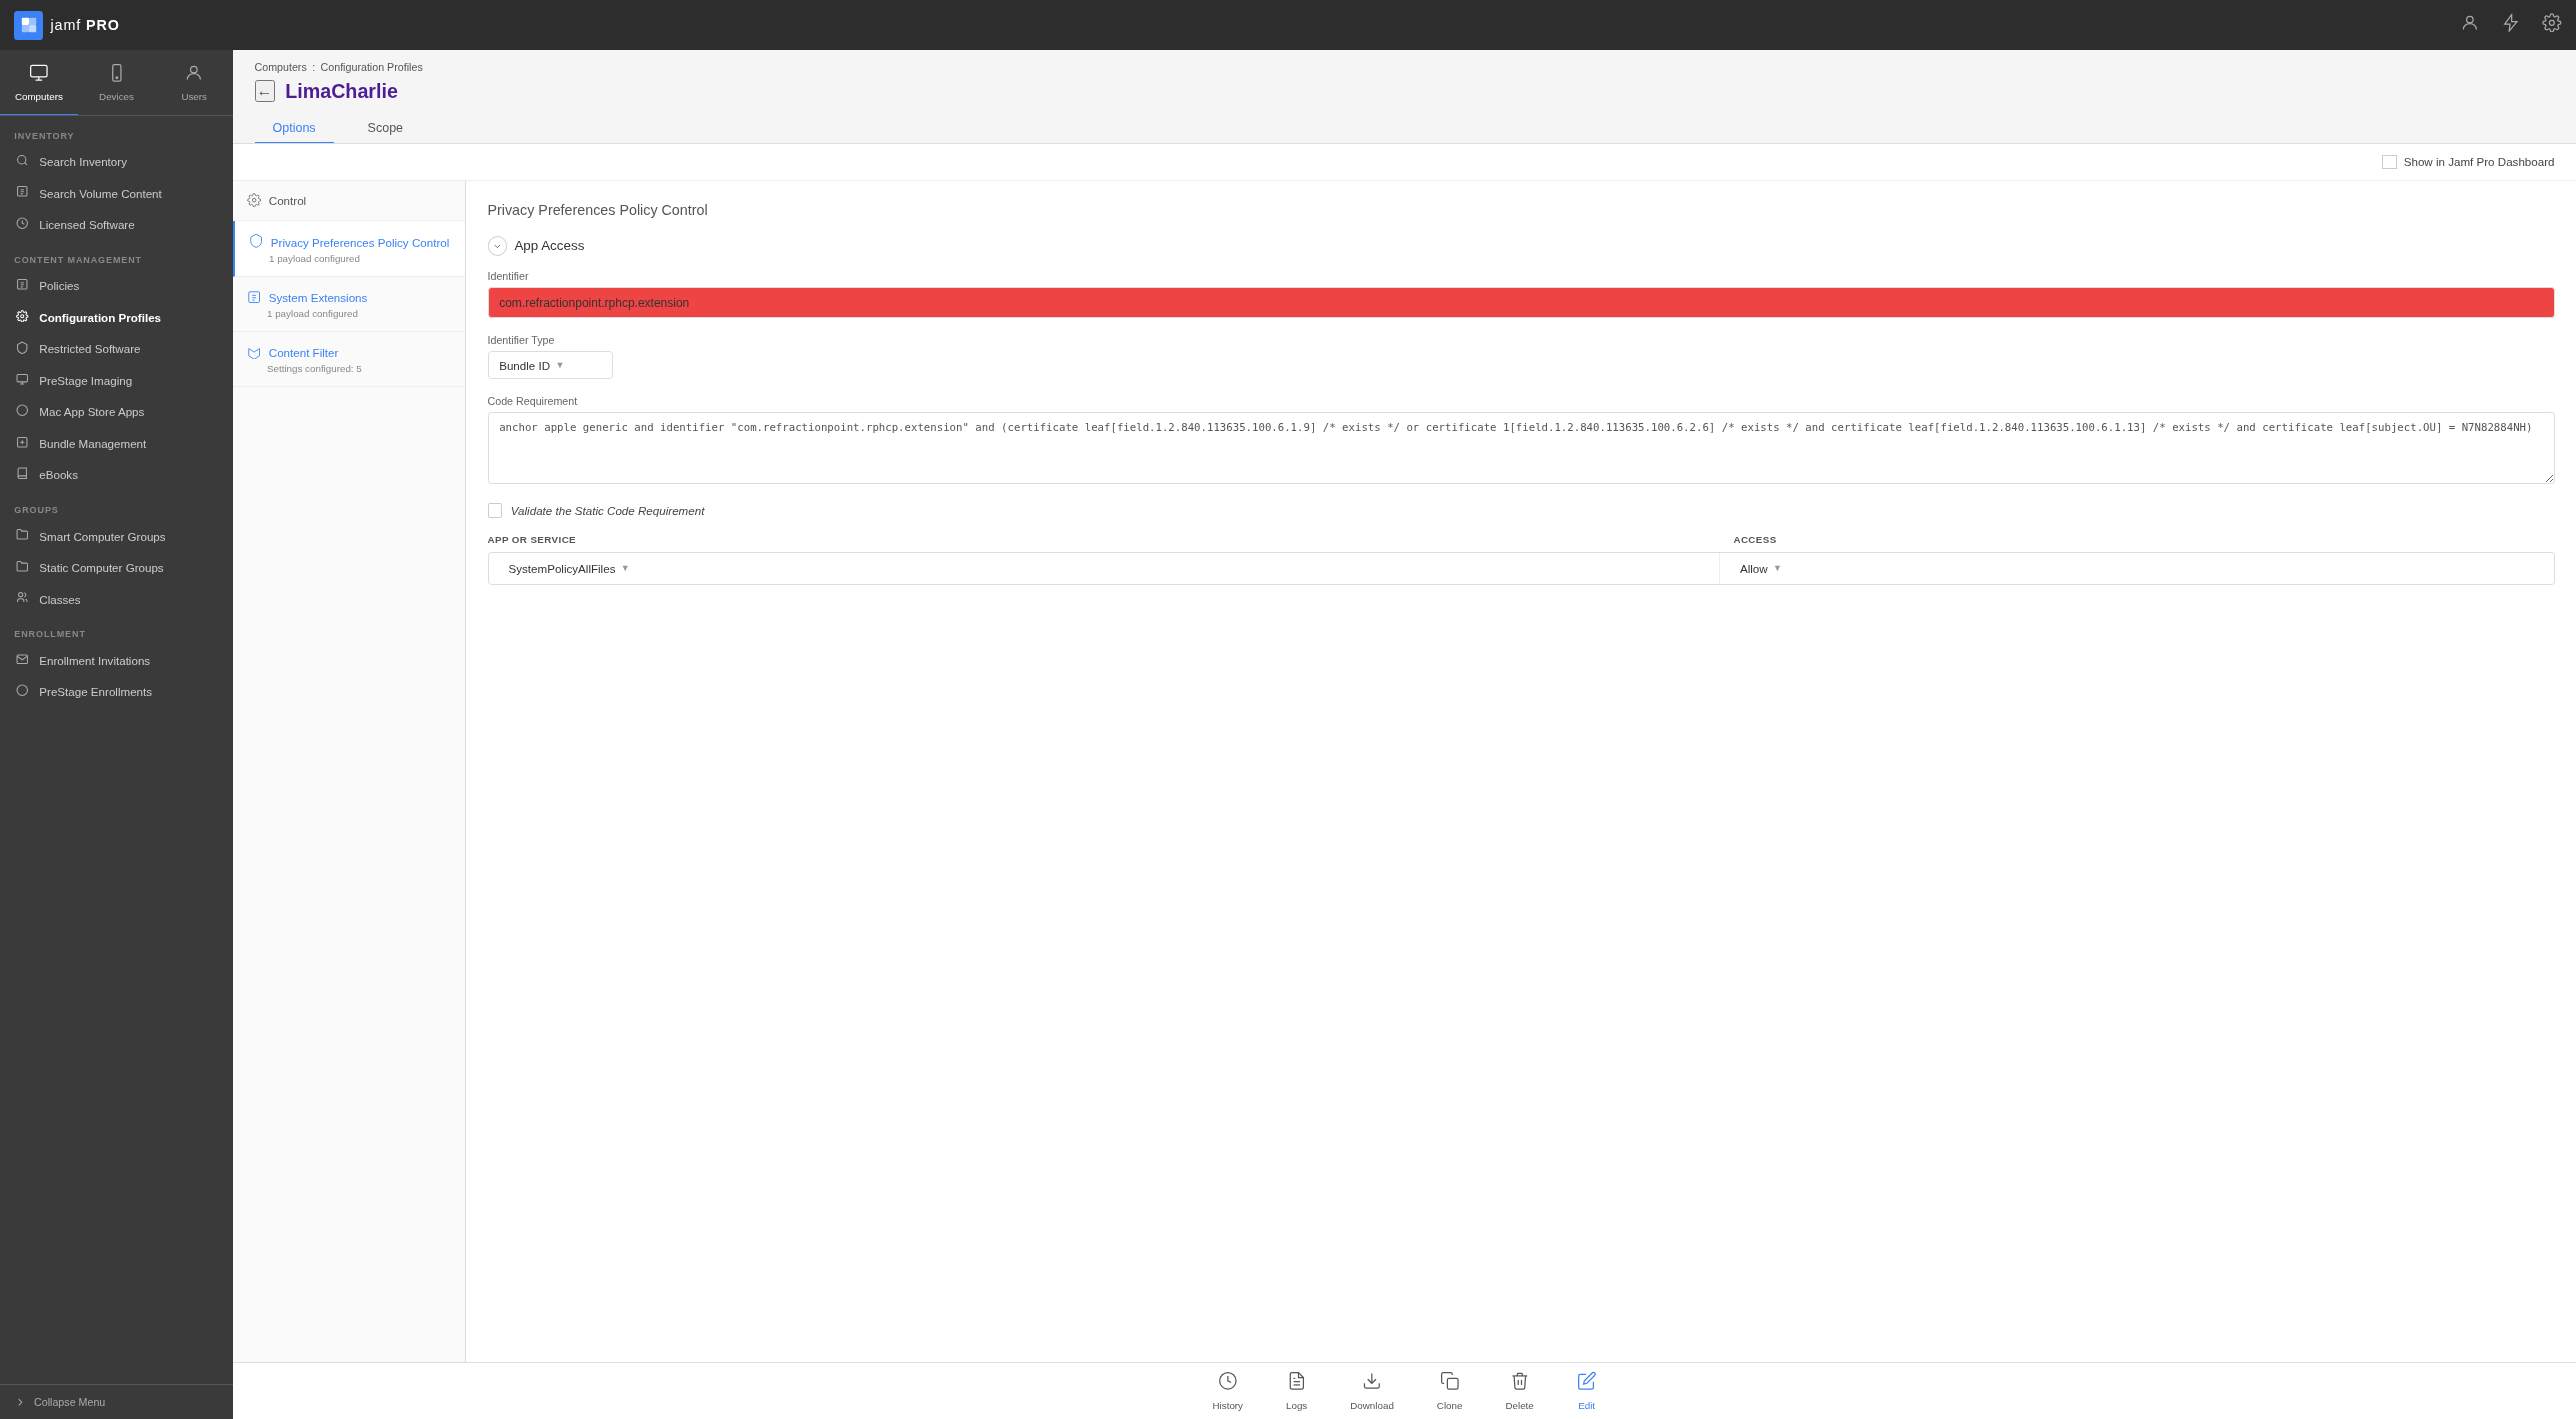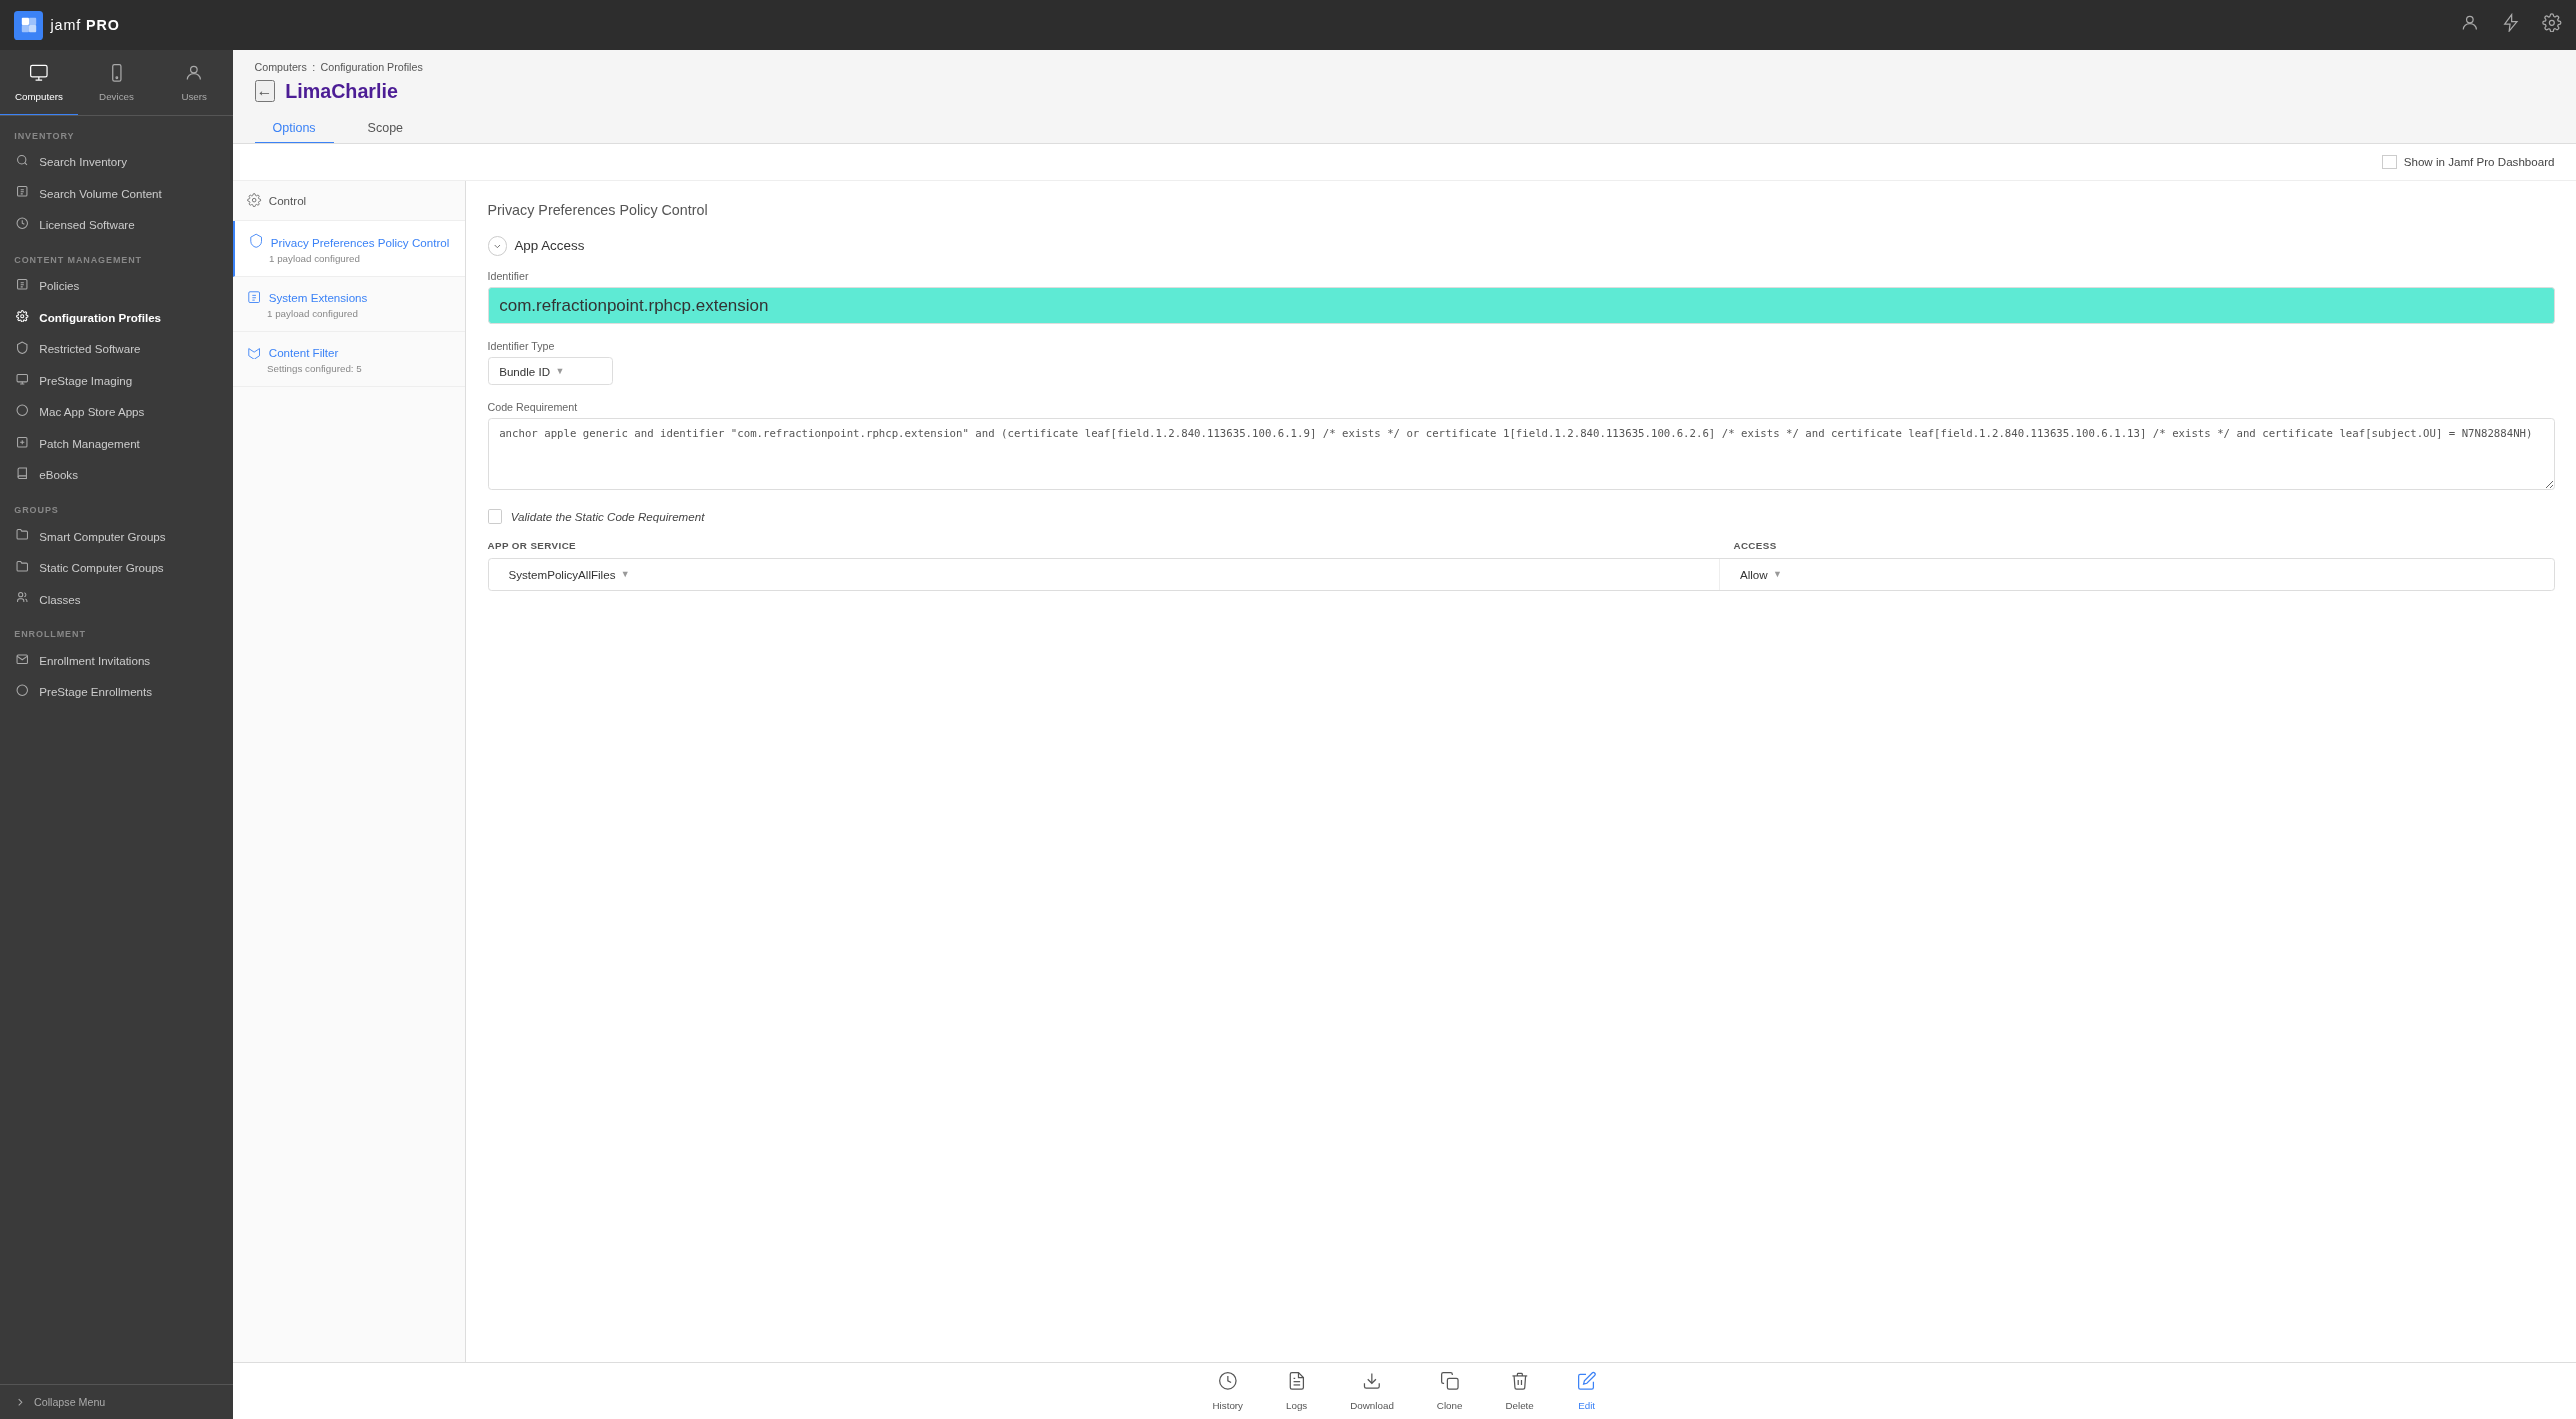--- a/index.html
+++ b/index.html
@@ -286,23 +286,23 @@
       font-size: 10.7px;
       color: #666;
       margin-bottom: 5.4px;
       font-weight: 500;
     }
     .form-input {
       width: 100%;
       padding: 7.2px 10.7px;
       border: 0.9px solid #ddd;
       border-radius: 3.6px;
-      font-size: 17px;
+      font-size: 12px;
       color: #333;
-      background: #5eead4;
+      background: #ef4444;
     }
     .form-select {
       display: flex;
       align-items: center;
       gap: 5.4px;
       padding: 6.3px 10.7px;
       border: 0.9px solid #ddd;
       border-radius: 3.6px;
       font-size: 11.6px;
       color: #333;
@@ -543,21 +543,21 @@
       </span>
       <span>Mac App Store Apps</span>
     </div>
     <div class="sidebar-item">
       <span class="item-icon">
         <svg width="12.5" height="12.5" viewBox="0 0 24 24" fill="none" stroke="currentColor" stroke-width="2">
           <rect x="3" y="3" width="18" height="18" rx="2"></rect>
             <path d="M12 8v8m-4-4h8"></path>
         </svg>
       </span>
-      <span>Patch Management</span>
+      <span>Bundle Management</span>
     </div>
     <div class="sidebar-item">
       <span class="item-icon">
         <svg width="12.5" height="12.5" viewBox="0 0 24 24" fill="none" stroke="currentColor" stroke-width="2">
           <path d="M4 19.5A2.5 2.5 0 0 1 6.5 17H20"></path>
             <path d="M6.5 2H20v20H6.5A2.5 2.5 0 0 1 4 19.5v-15A2.5 2.5 0 0 1 6.5 2z"></path>
         </svg>
       </span>
       <span>eBooks</span>
     </div>

